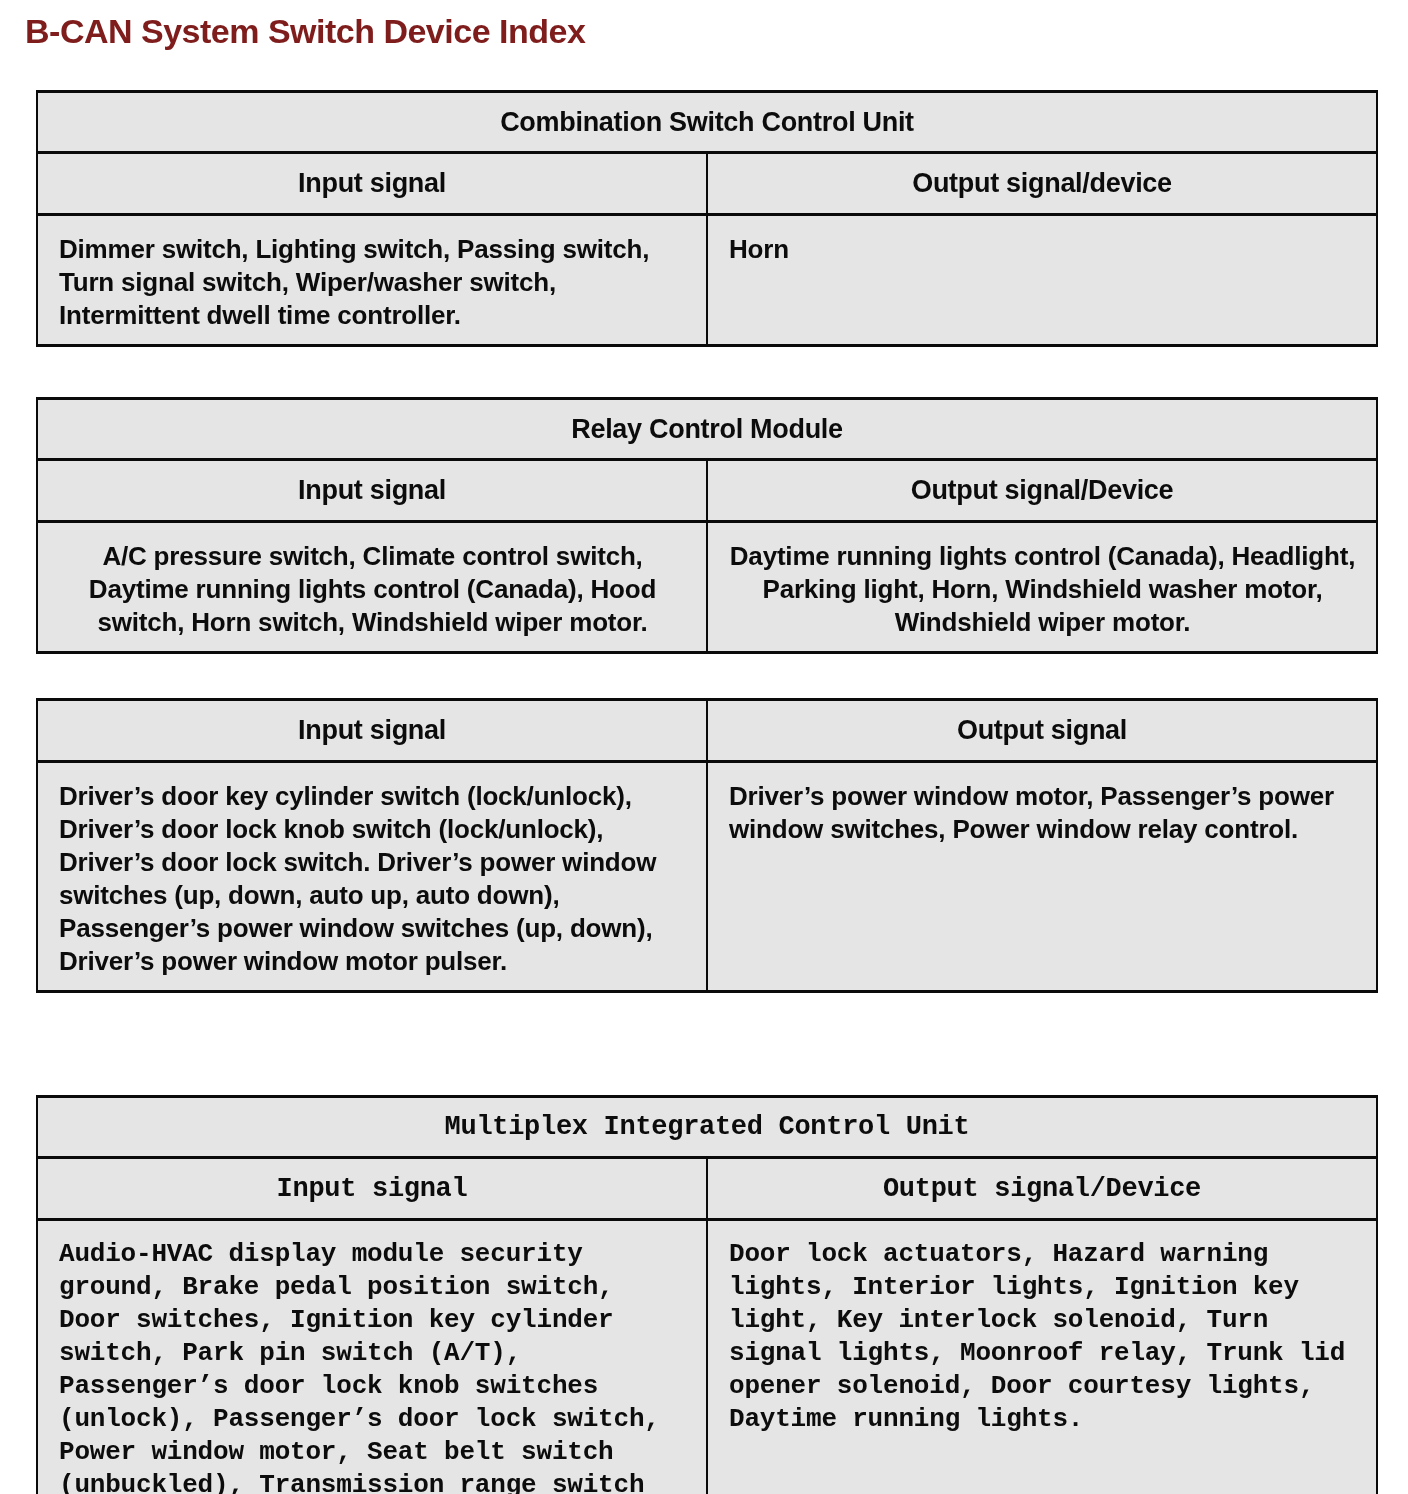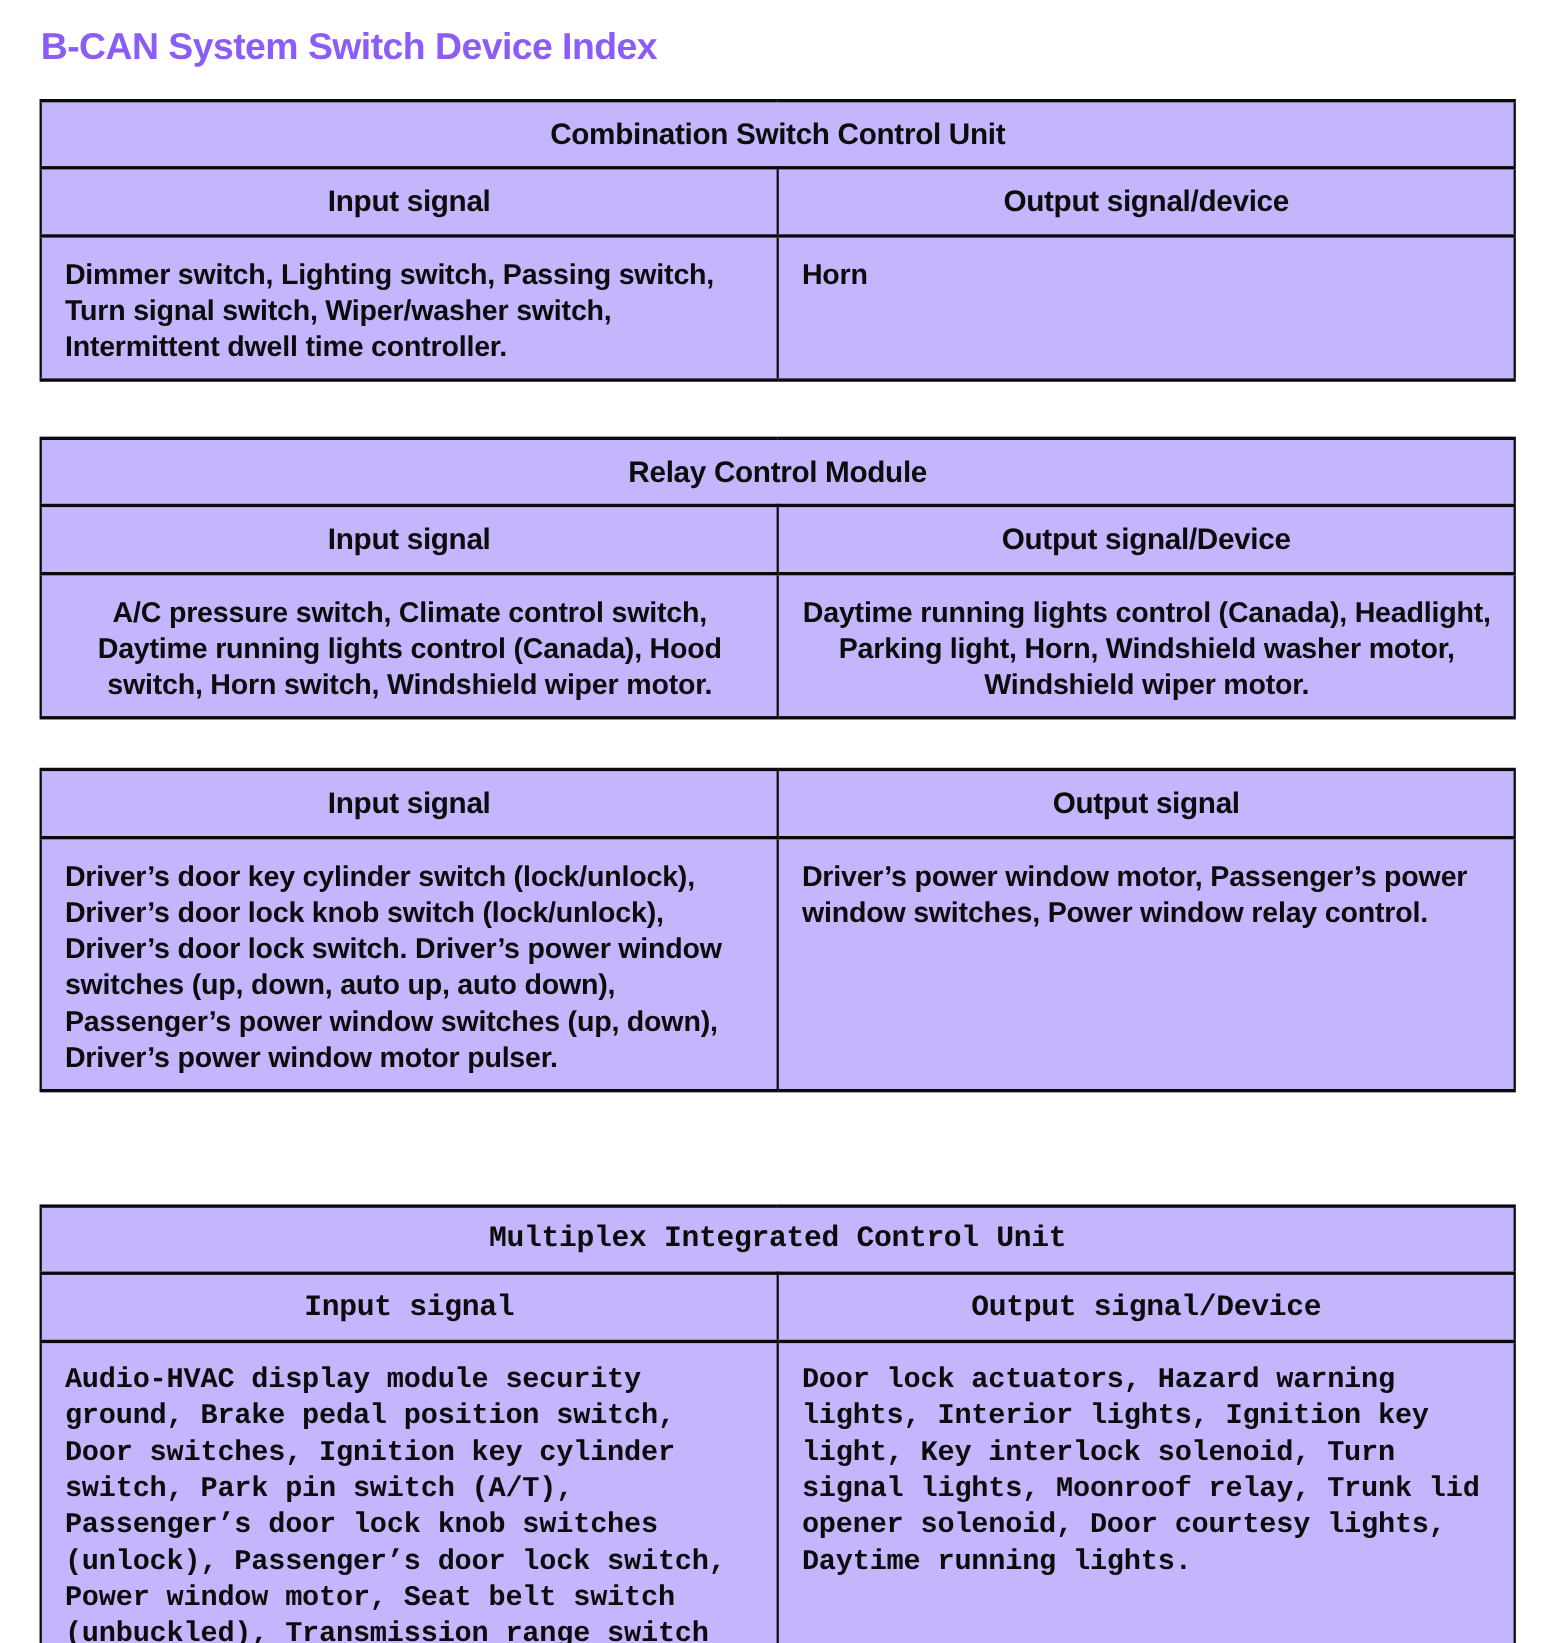--- a/index.html
+++ b/index.html
@@ -13,32 +13,32 @@
     width: 1408px;
     height: 1494px;
     font-family: "Liberation Sans", sans-serif;
     color: #0a0a0a;
     font-weight: bold;
   }
   .page-title {
     position: absolute;
     left: 21px;
     top: 8px;
-    margin: 16px;
+    margin: 4px;
     font-size: 34px;
     letter-spacing: -0.5px;
-    color: #8b5cf6;
+    color: #7f1d1d;
   }
   table.unit-table {
     position: absolute;
     left: 36px;
     width: 1342px;
     border-collapse: collapse;
     table-layout: fixed;
-    background: #c4b5fd;
+    background: #e5e5e5;
   }
   table.unit-table th,
   table.unit-table td {
     border: 2px solid #0a0a0a;
     border-top-width: 3px;
     border-bottom-width: 3px;
     font-weight: bold;
     color: #0c0c0c;
   }
   th.tbl-title {

